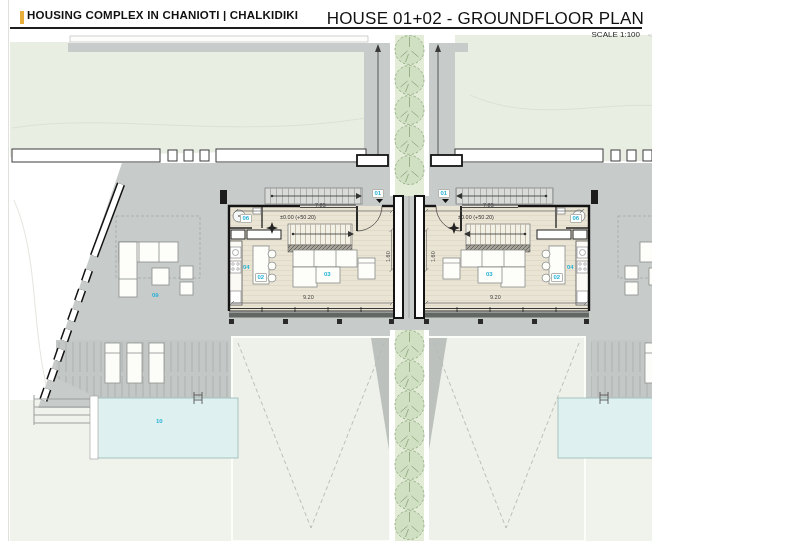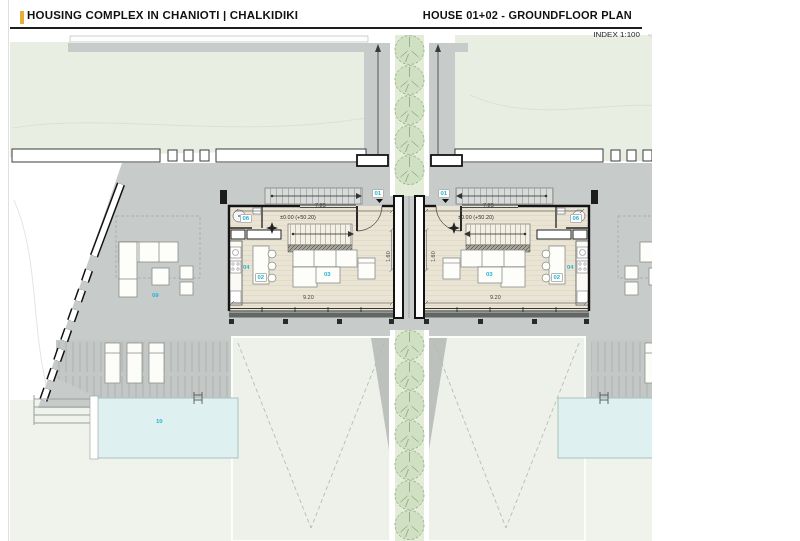--- a/index.html
+++ b/index.html
@@ -2,21 +2,21 @@
 <html><head>
 <meta charset="utf-8">
 <style>
   html,body{margin:0;padding:0;background:#fff;}
   .stage{position:relative;width:652px;height:541px;background:#fff;overflow:hidden;
          font-family:"Liberation Sans",sans-serif;}
   .stage svg{position:absolute;left:0;top:0;}
   
   .hdr-accent{position:absolute;left:20px;top:11px;width:4px;height:13px;}
   .hdr-title{position:absolute;left:27px;top:9px;font-size:11.5px;font-weight:700;color:#111;letter-spacing:.2px;white-space:nowrap;}
-  .hdr-sheet{position:absolute;right:20px;top:9px;font-size:11px;font-weight:700;color:#111;letter-spacing:.2px;white-space:nowrap;}
+  .hdr-sheet{position:absolute;right:8px;top:9px;font-size:17px;font-weight:400;color:#111;letter-spacing:.2px;white-space:nowrap;}
   .hdr-rule{position:absolute;left:10px;right:10px;top:27px;height:0;border-top:2px solid #1d1d1d;}
   .hdr-scale{position:absolute;right:12px;top:30px;font-size:8px;color:#222;}
   
   .lbl{position:absolute;font-size:6px;font-weight:700;color:#25b2d6;line-height:7px;white-space:nowrap;}
   .chip{background:#fff;border:.5px solid #b5b5b0;padding:0 1.5px;border-radius:1px;}
   .dim{position:absolute;font-size:5.5px;color:#444;line-height:6px;white-space:nowrap;}
   .dim.v{transform:rotate(-90deg);transform-origin:0 0;}
   .elev{position:absolute;font-size:5.5px;color:#333;line-height:6px;white-space:nowrap;}
   
   .index-box{position:absolute;left:708px;top:456px;width:90px;height:80px;background:#d6dad6;border:1px solid #8e938e;box-sizing:border-box;}
@@ -357,21 +357,21 @@
     <path d="M757,137L749,158 M764,140L756,161" stroke="#555" stroke-width=".6" fill="none"></path>
   </g>
 </svg>
 
 <div class="edge-line"></div>
 
 <div class="hdr-accent" style="background: rgb(232, 174, 60);"></div>
 <div class="hdr-title">HOUSING COMPLEX IN CHANIOTI | CHALKIDIKI</div>
 <div class="hdr-sheet">HOUSE 01+02 - GROUNDFLOOR PLAN</div>
 <div class="hdr-rule"></div>
-<div class="hdr-scale">INDEX 1:100</div>
+<div class="hdr-scale">SCALE 1:100</div>
 
 <span class="lbl chip" style="left:372px;top:189px;">01</span>
 <span class="lbl chip" style="left:438px;top:189px;">01</span>
 <span class="lbl chip" style="left:240px;top:214px;">06</span>
 <span class="lbl chip" style="left:570px;top:214px;">06</span>
 <span class="lbl" style="left:243px;top:264px;">04</span>
 <span class="lbl" style="left:567px;top:264px;">04</span>
 <span class="lbl chip" style="left:255px;top:273px;">02</span>
 <span class="lbl chip" style="left:551px;top:273px;">02</span>
 <span class="lbl" style="left:324px;top:271px;">03</span>

